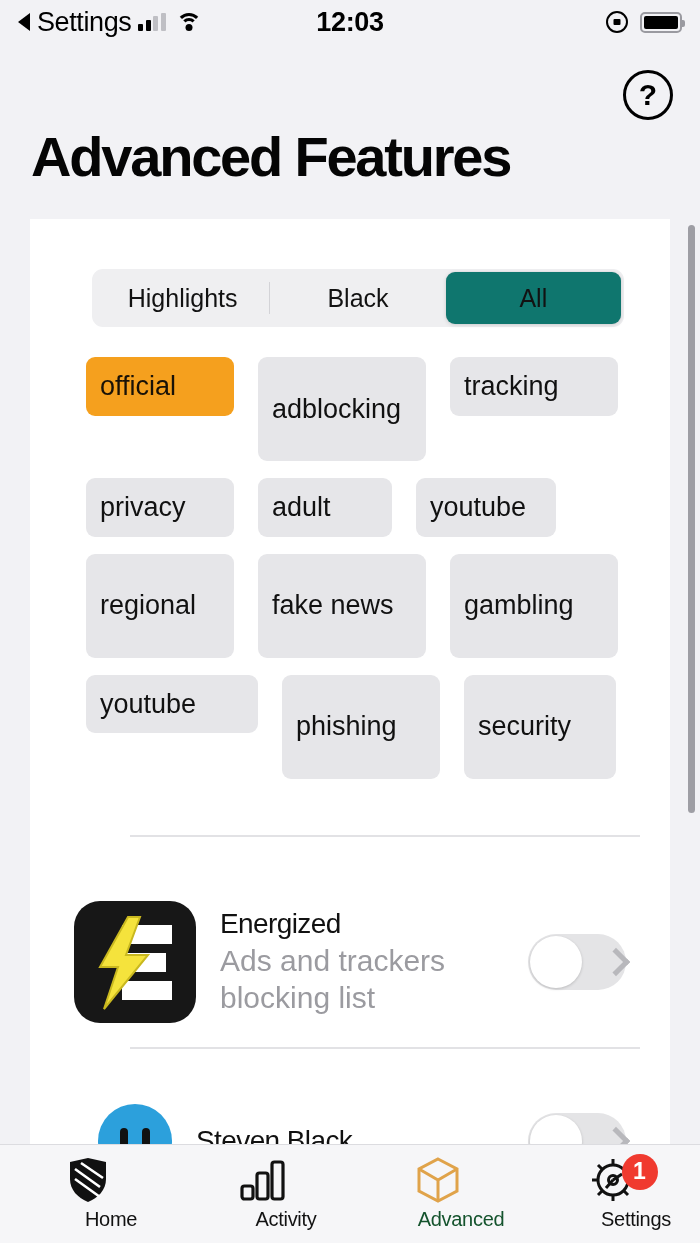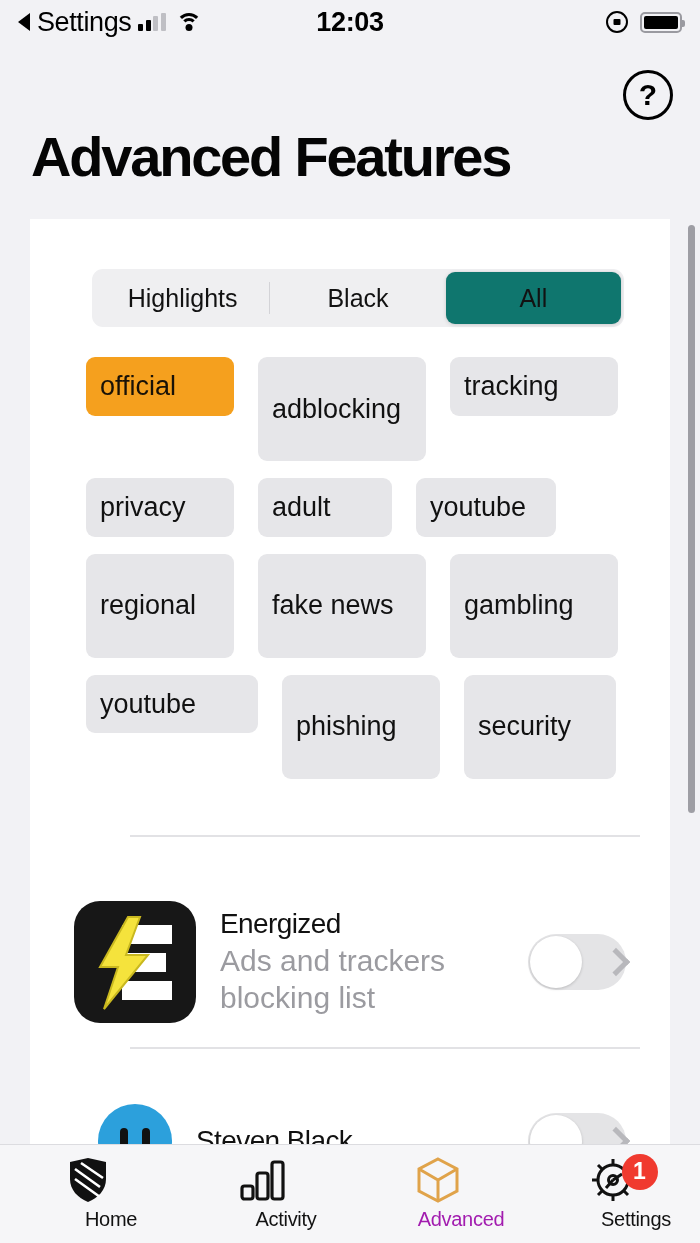--- a/index.html
+++ b/index.html
@@ -176,21 +176,21 @@
     position:absolute; left:0; bottom:0; width:700px; height:99px;
     background:#F6F6F8; border-top:1px solid #DCDCE0;
     display:flex;
   }
   .tab {
     flex:1; display:flex; flex-direction:column;
     align-items:center; justify-content:center; gap:6px; cursor:pointer;
     position:relative;
   }
   .tab-label { font-size:20px; color:#121212; letter-spacing:-0.3px;margin-left:47px; }
-  .tab.active .tab-label { color:#a21caf; }
+  .tab.active .tab-label { color:#14532d; }
   .tab-icon { height:44px; display:flex; align-items:center; justify-content:center; position:relative; }
   .badge {
     position:absolute; top:-4px; right:-22px;
     min-width:36px; height:36px; padding:0 7px;
     background:#F03A2F; border-radius:18px; color:#fff;
     font-size:23px; font-weight:bold;
     display:flex; align-items:center; justify-content:center;
   }
 </style>
 </head>

